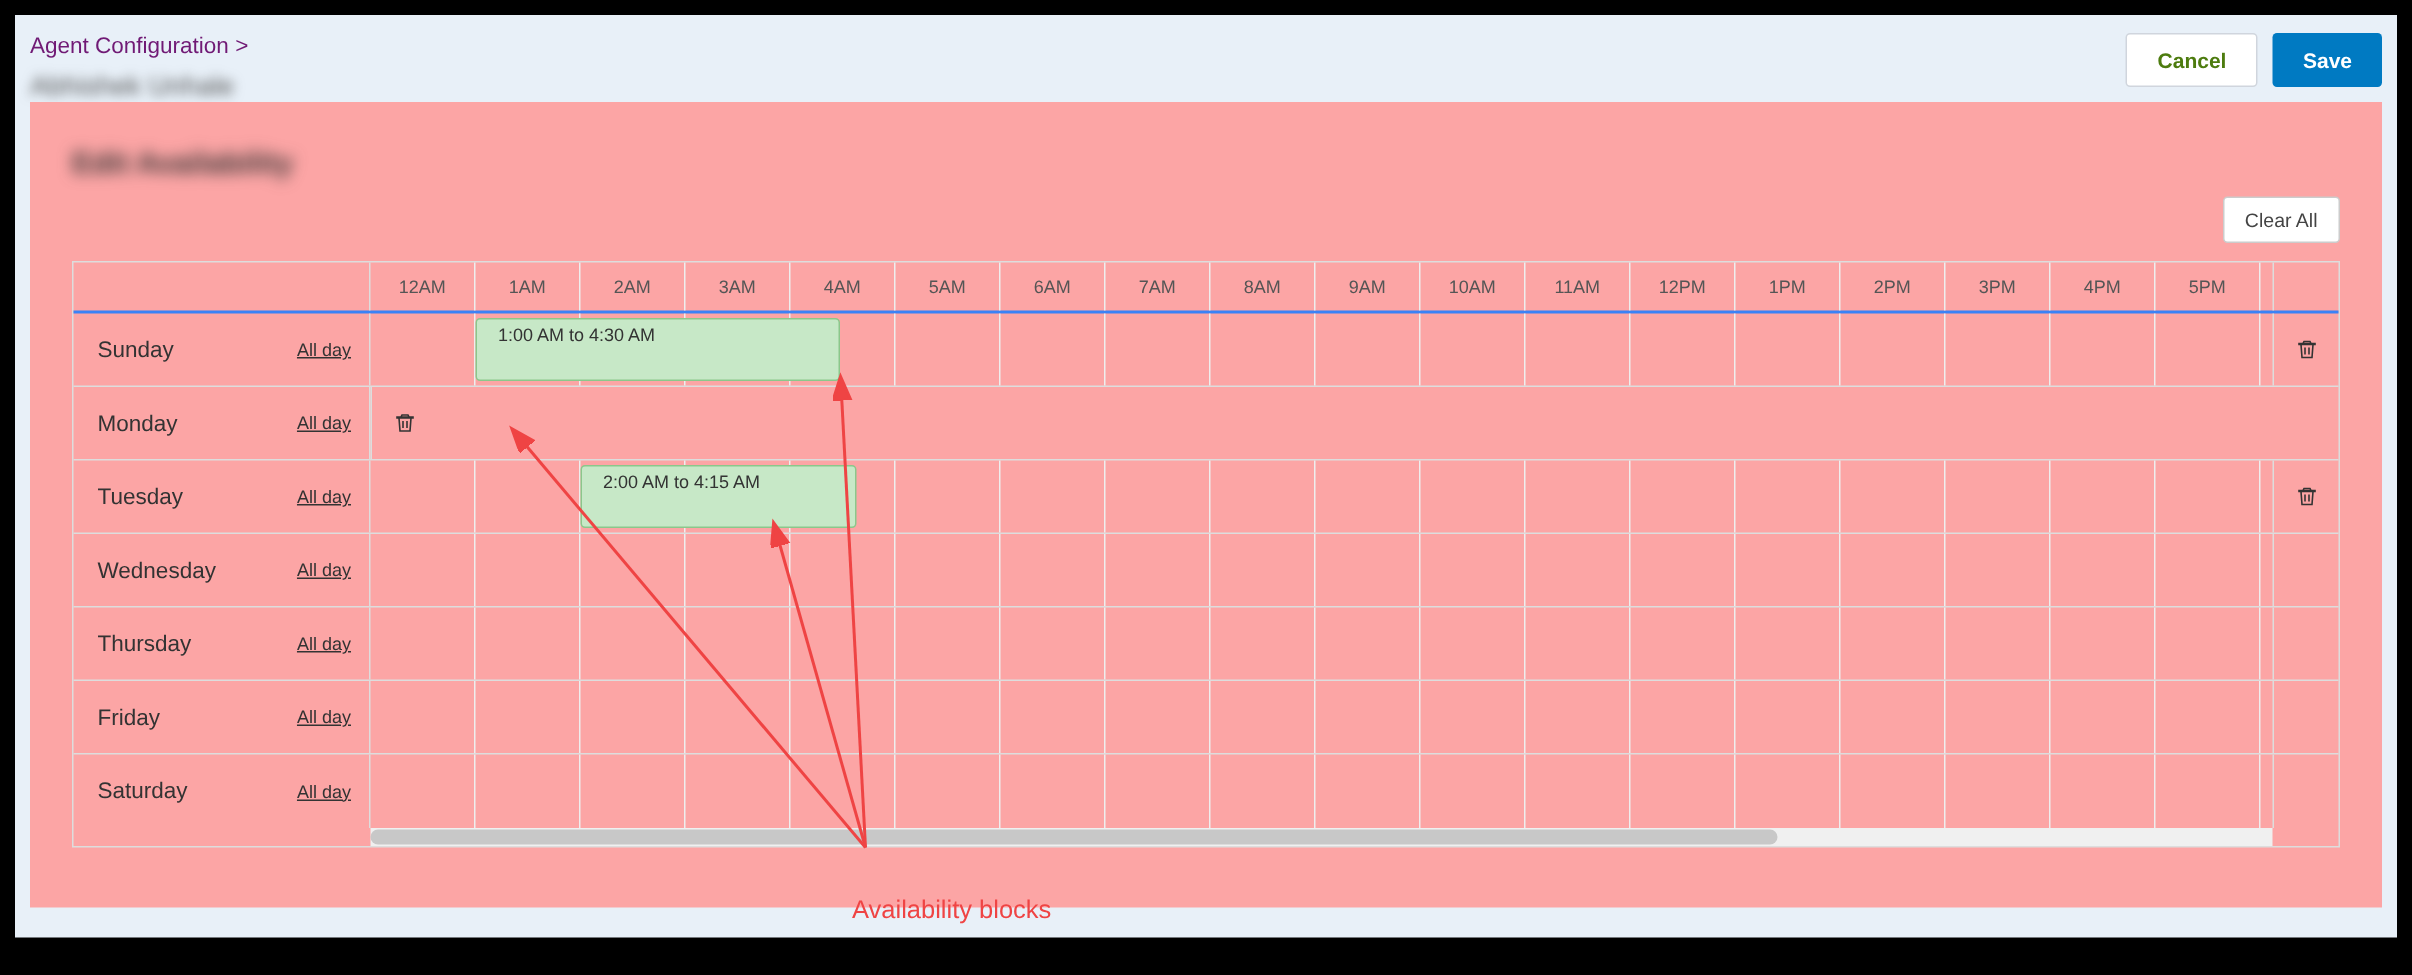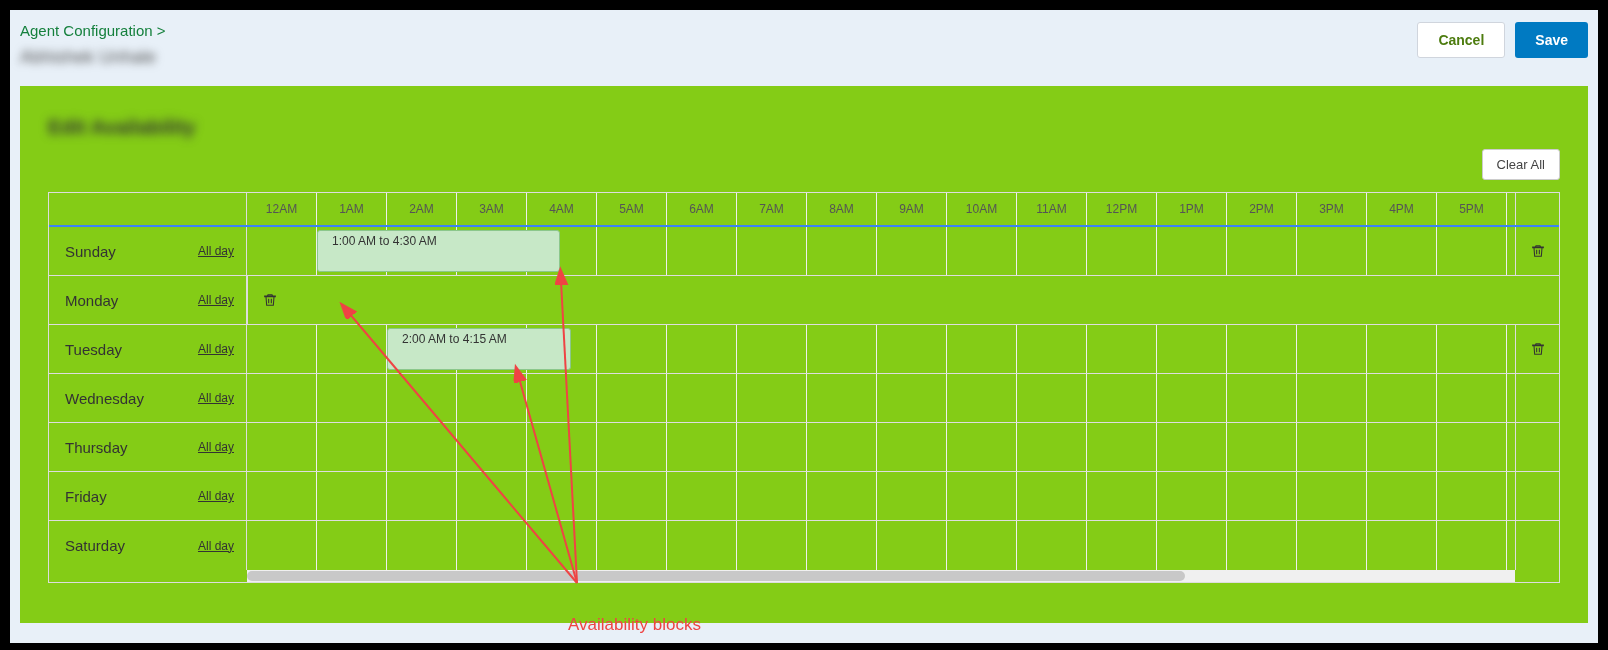--- a/index.html
+++ b/index.html
@@ -20,21 +20,21 @@
     display: flex;
     justify-content: space-between;
     align-items: flex-start;
   }
   .breadcrumb-area {
     display: flex;
     flex-direction: column;
     gap: 8px;
   }
   .breadcrumb-link {
-    color: #15803d;
+    color: #701a75;
     font-size: 15px;
     cursor: pointer;
   }
   .blurred-text {
     filter: blur(4px);
     color: #555;
     font-size: 18px;
     font-weight: 500;
   }
   .actions {
@@ -52,22 +52,21 @@
   .btn-cancel {
     background: #fff;
     color: #4d7c0f;
     border: 1px solid #d0d5dd;
   }
   .btn-save {
     background: #007ac2;
     color: #ffffff;
   }
   .panel {
-    background: #84cc16;
-    margin-top: 18px;
+    background: #fca5a5;
     padding: 30px 28px 40px 28px;
     position: relative;
   }
   .panel-title-blur {
     filter: blur(5px);
     font-size: 20px;
     font-weight: 600;
     color: #333;
     margin-bottom: 10px;
   }

